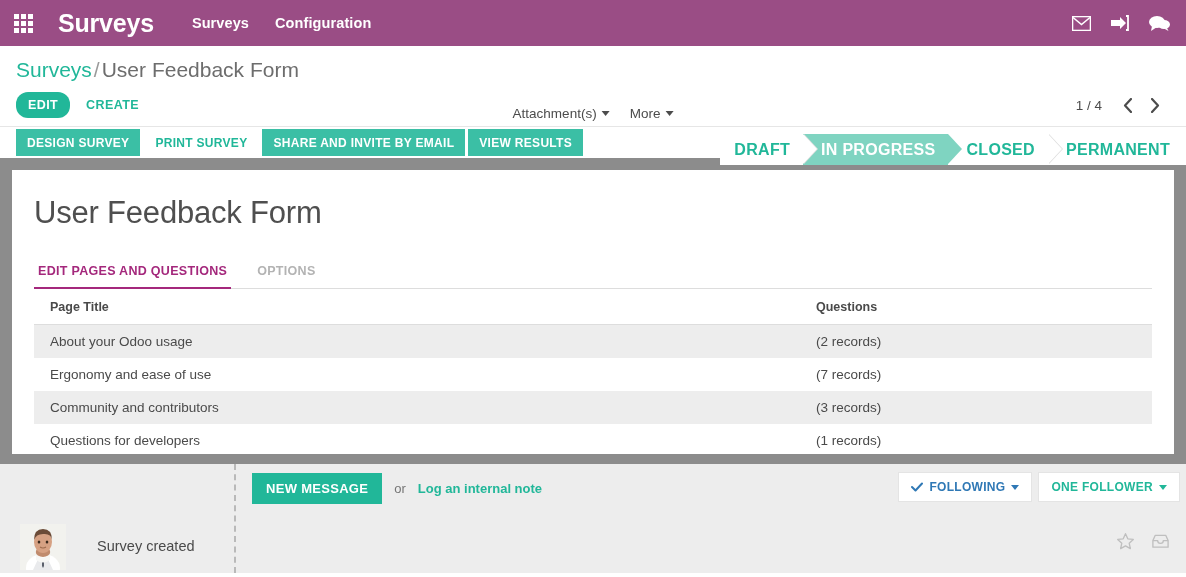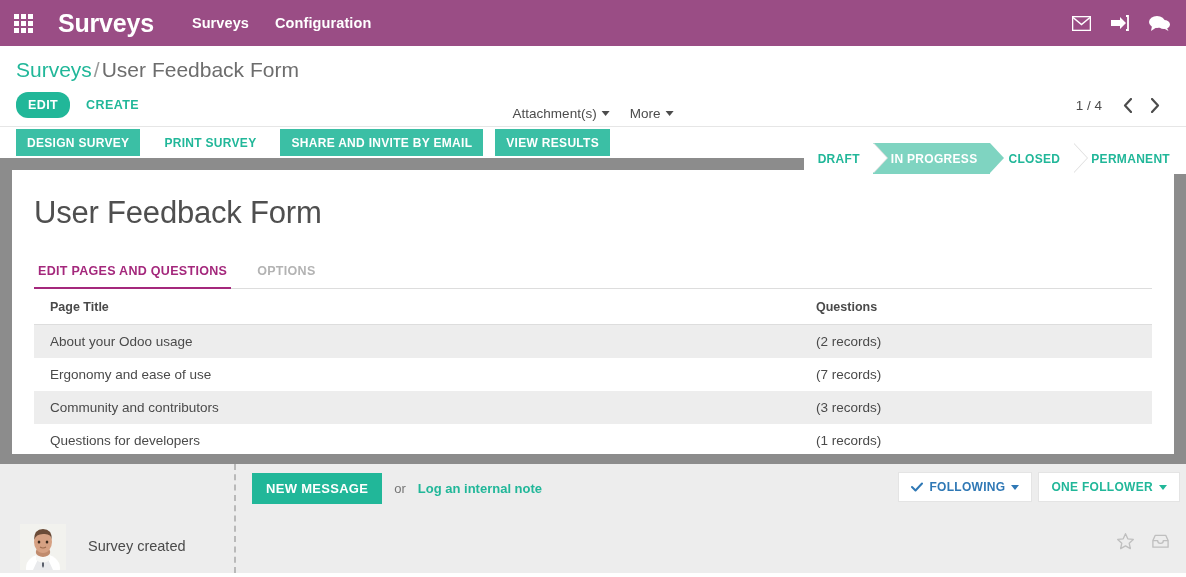--- a/index.html
+++ b/index.html
@@ -120,33 +120,33 @@
     display: flex; align-items: stretch;
     padding-left: 16px; padding-right: 0;
     position: relative;
     border-bottom: 4px solid #8c8c8c;
   }
   .obtn-group { display: flex; align-items: center; gap: 0; }
   .obtn {
     background: #3bbfa5; color: #fff;
     border: none; cursor: pointer;
     font-size: 12px; font-weight: bold; letter-spacing: 0.3px;
-    padding: 0 11px; height: 27px; margin-right: 12px;
+    padding: 0 11px; height: 27px; margin-right: 3px;
     font-family: inherit;
     white-space: nowrap;
     align-self: center;
   }
   .obtn.ghost {
     background: transparent; color: #21b799;
     padding: 0 12px;
   }
   .statusbar {
-    position: absolute; right: 0; top: 16px; height: 31px;
+    position: absolute; right: 0; top: 7px; height: 31px;
     display: flex; align-items: stretch;
-    font-size: 12px; font-weight: bold; letter-spacing: 0.3px;
+    font-size: 16px; font-weight: bold; letter-spacing: 0.3px;
   }
   .st {
     display: flex; align-items: center;
     color: #21b799;
     padding: 0 13px 0 18px;
     position: relative;
     cursor: pointer;
     white-space: nowrap;
     background: #fff;
   }
@@ -277,20 +277,21 @@
   }
   .msg-time {
     width: 212px; text-align: right;
     font-size: 13px; color: #656565;
     padding-top: 16px;
     padding-right: 18px;
   }
   .msg-body {
     display: flex; align-items: flex-start;
     padding-left: 20px;
+    gap: 9px;
   }
   .avatar {
     width: 46px; height: 46px;
     background: #dfe3e6;
     overflow: hidden;
     flex-shrink: 0;
   }
   .msg-text {
     font-size: 14.5px; color: #4a4a4a;
     padding-left: 22px; padding-top: 14px;

